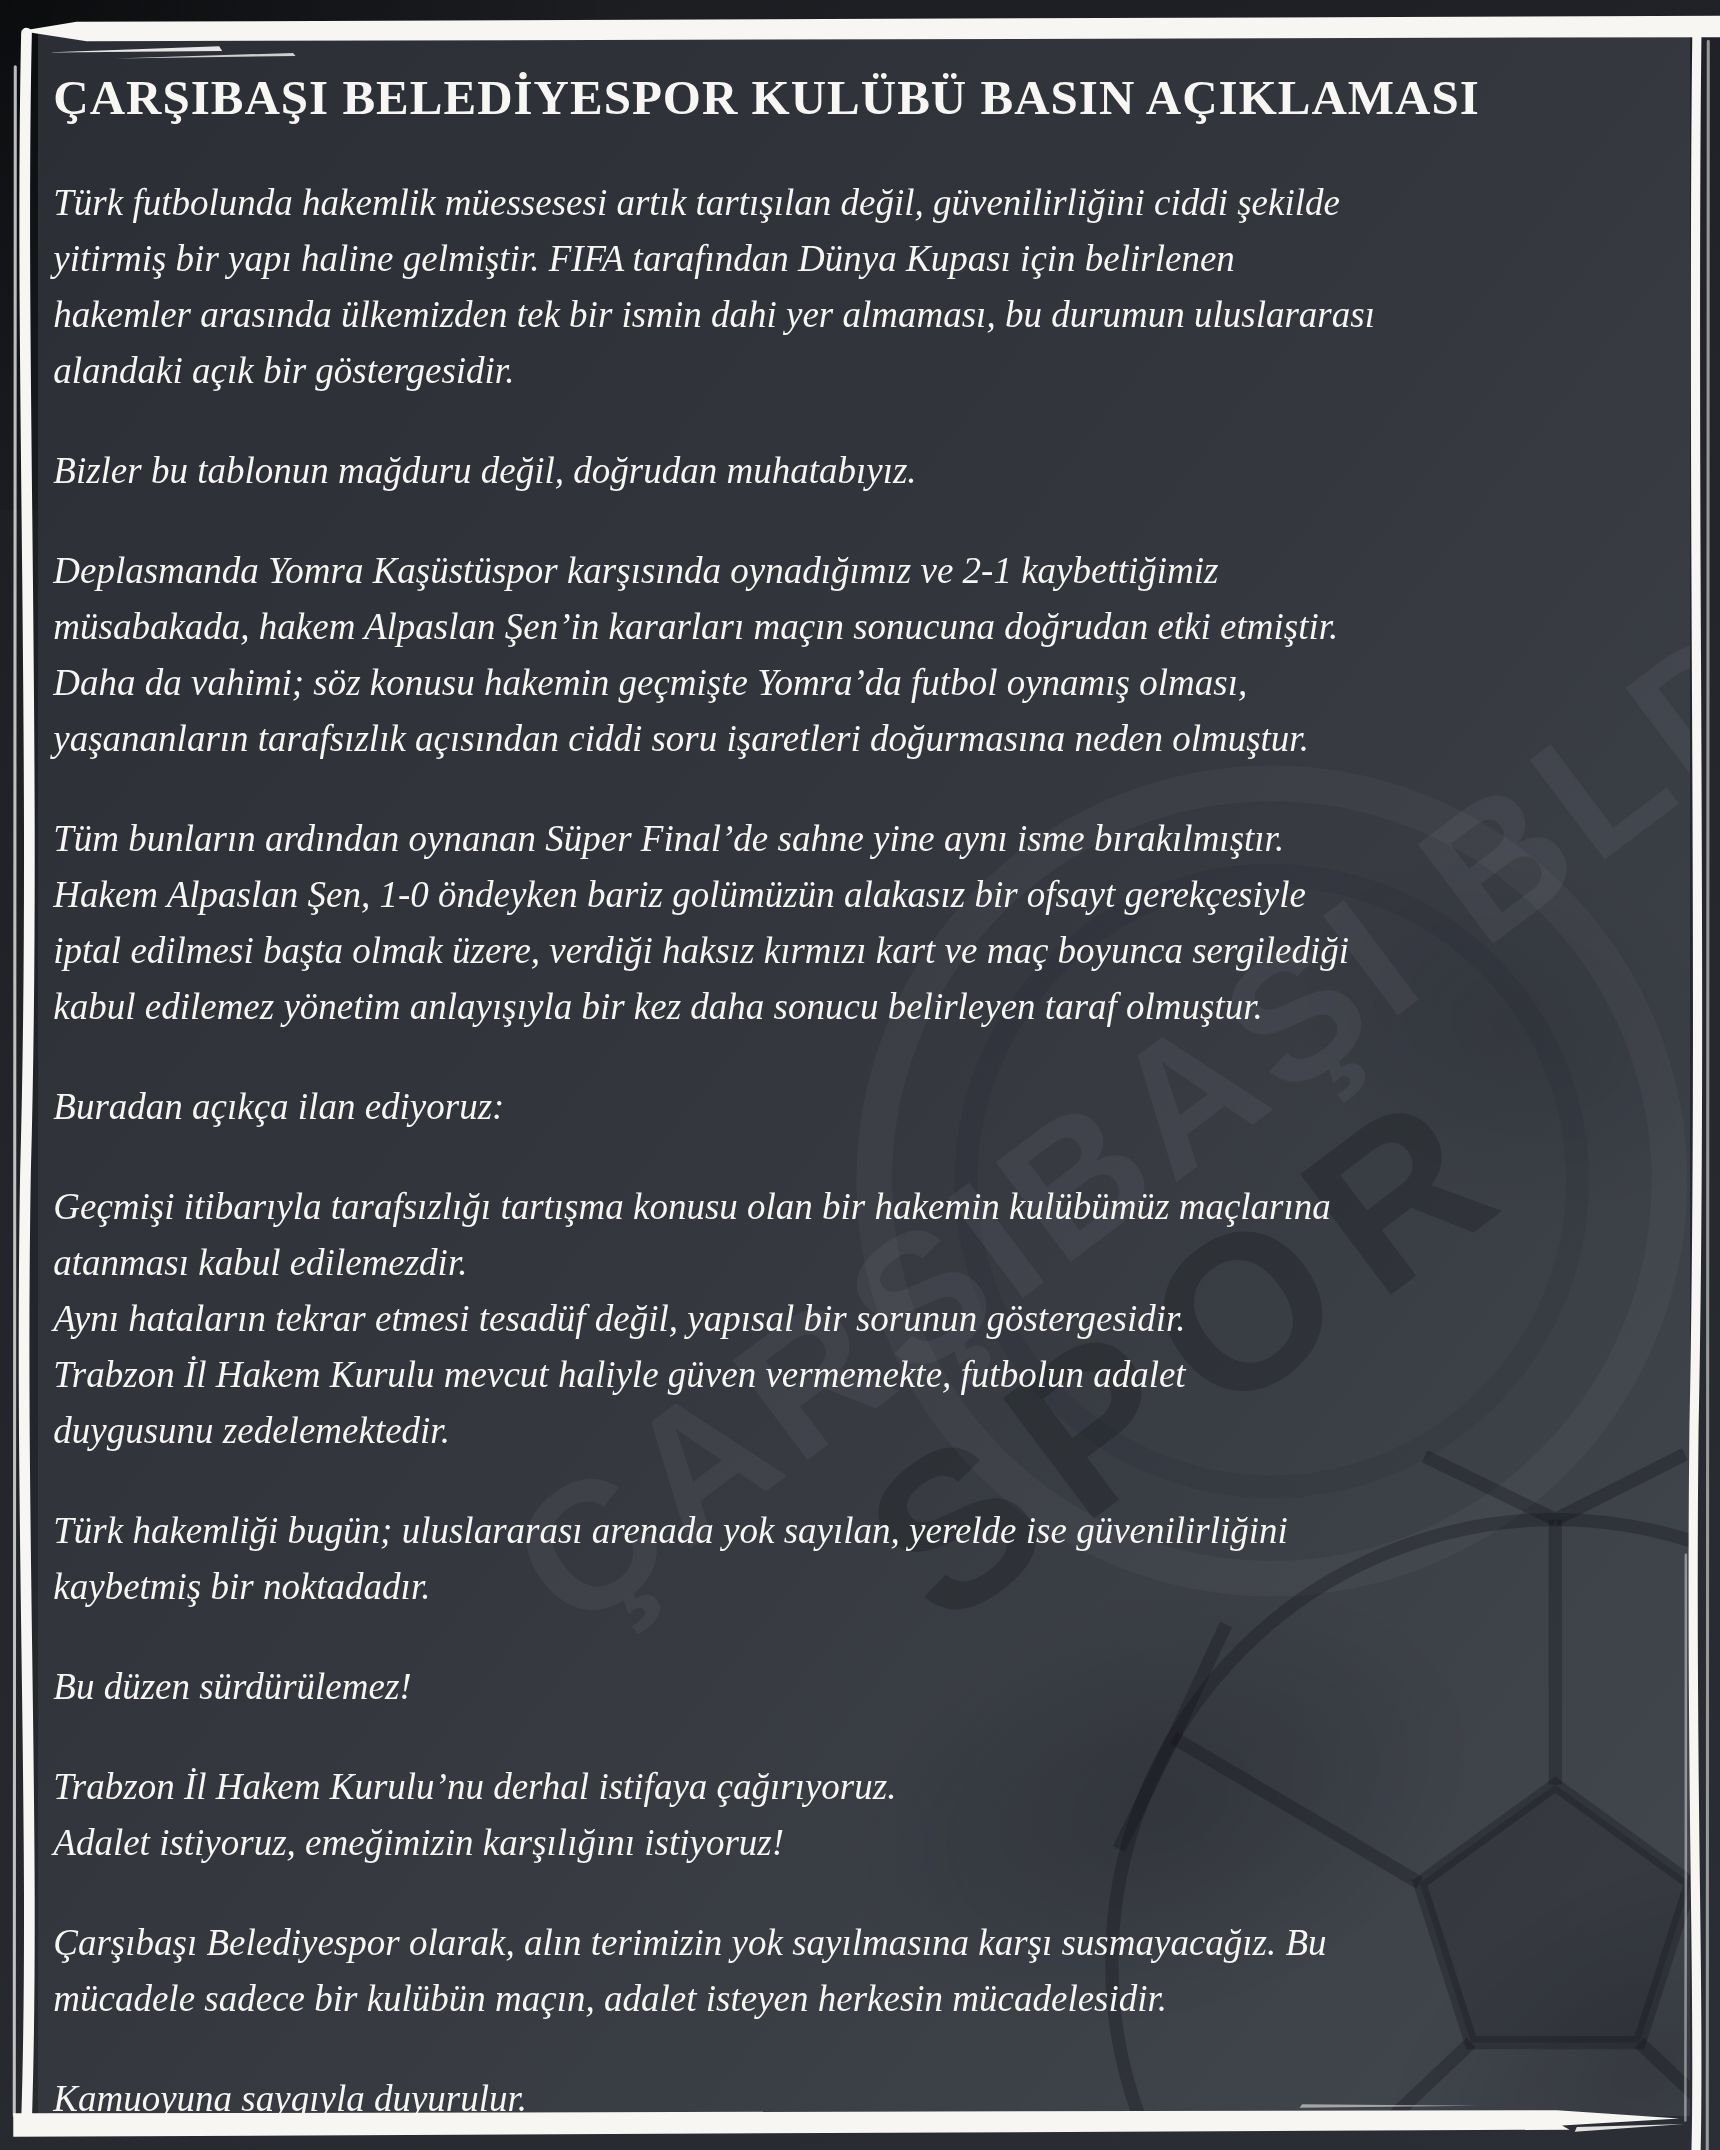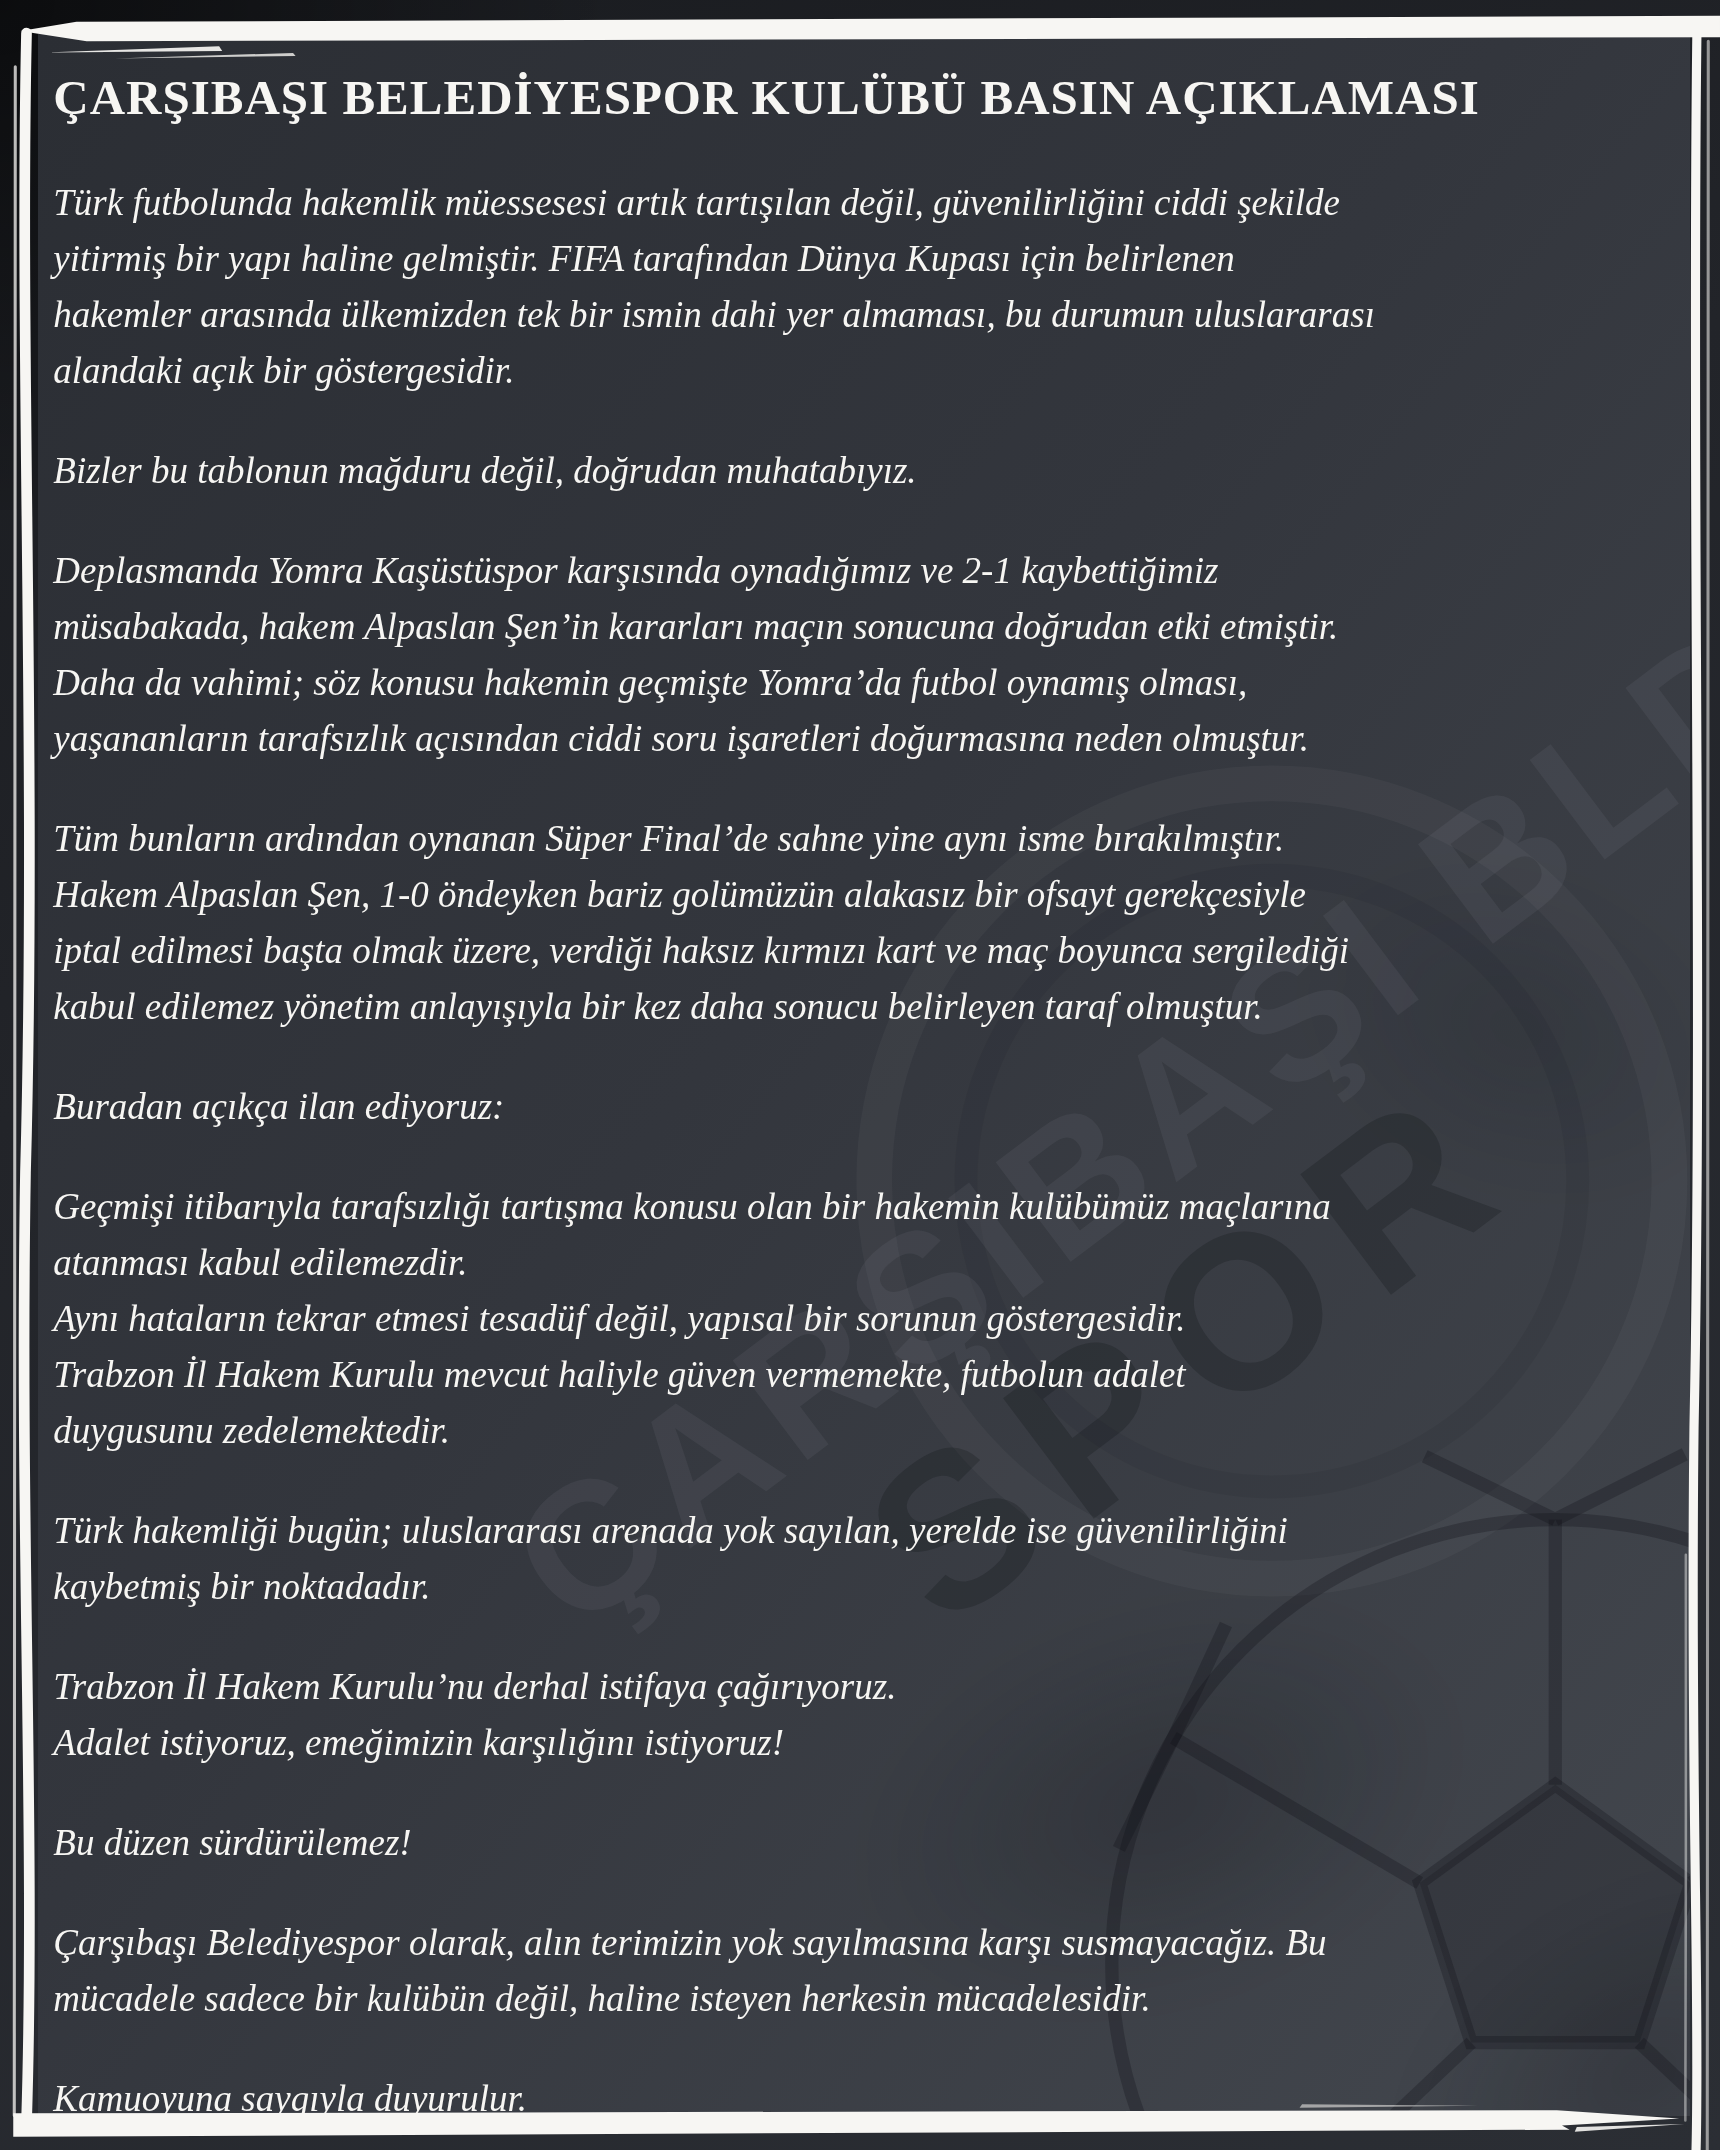--- a/index.html
+++ b/index.html
@@ -161,25 +161,25 @@
 iptal edilmesi başta olmak üzere, verdiği haksız kırmızı kart ve maç boyunca sergilediği
 kabul edilemez yönetim anlayışıyla bir kez daha sonucu belirleyen taraf olmuştur.</div>
       <div class="para">Buradan açıkça ilan ediyoruz:</div>
       <div class="para">Geçmişi itibarıyla tarafsızlığı tartışma konusu olan bir hakemin kulübümüz maçlarına
 atanması kabul edilemezdir.
 Aynı hataların tekrar etmesi tesadüf değil, yapısal bir sorunun göstergesidir.
 Trabzon İl Hakem Kurulu mevcut haliyle güven vermemekte, futbolun adalet
 duygusunu zedelemektedir.</div>
       <div class="para">Türk hakemliği bugün; uluslararası arenada yok sayılan, yerelde ise güvenilirliğini
 kaybetmiş bir noktadadır.</div>
+      <div class="para">Bu düzen sürdürülemez!</div>
       <div class="para">Trabzon İl Hakem Kurulu’nu derhal istifaya çağırıyoruz.
 Adalet istiyoruz, emeğimizin karşılığını istiyoruz!</div>
-      <div class="para">Bu düzen sürdürülemez!</div>
       <div class="para">Çarşıbaşı Belediyespor olarak, alın terimizin yok sayılmasına karşı susmayacağız. Bu
-mücadele sadece bir kulübün değil, haline isteyen herkesin mücadelesidir.</div>
+mücadele sadece bir kulübün maçın, adalet isteyen herkesin mücadelesidir.</div>
       <div class="para">Kamuoyuna saygıyla duyurulur.</div>
     </div>
   </div>
 
   <svg class="frame-svg" viewBox="0 0 3375 4219" aria-hidden="true">
     <g fill="#f7f6f3" stroke="none">
 
       <path d="M 150,42 L 3375,30 L 3375,72 L 170,80 L 40,60 Z"></path>
       <path d="M 430,90 L 88,102 L 436,99 Z" opacity="0.92"></path>
       <path d="M 575,103 L 225,114 L 580,109 Z" opacity="0.8"></path>

